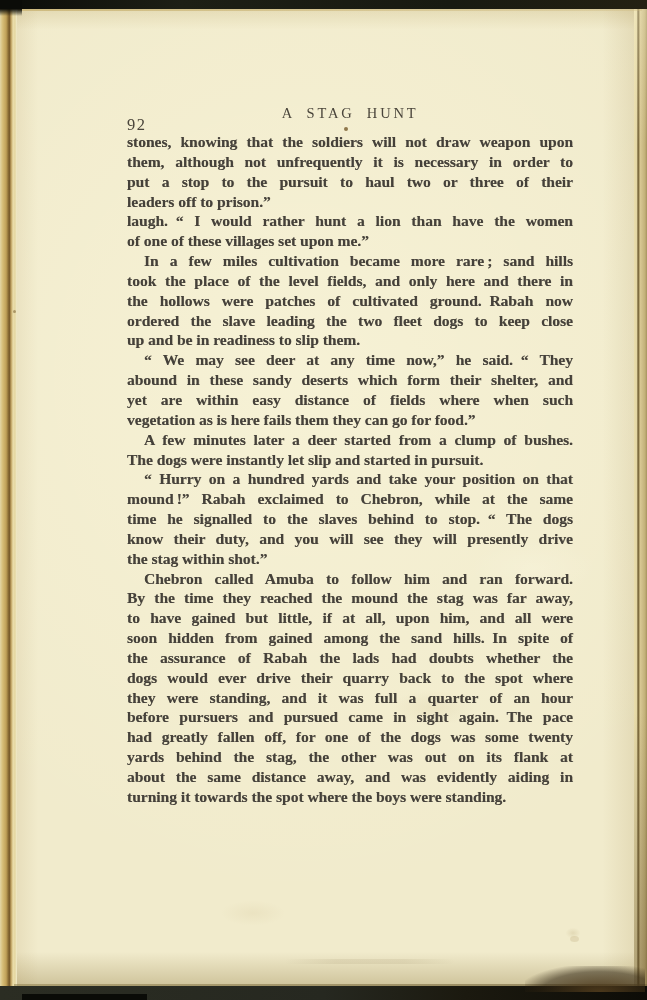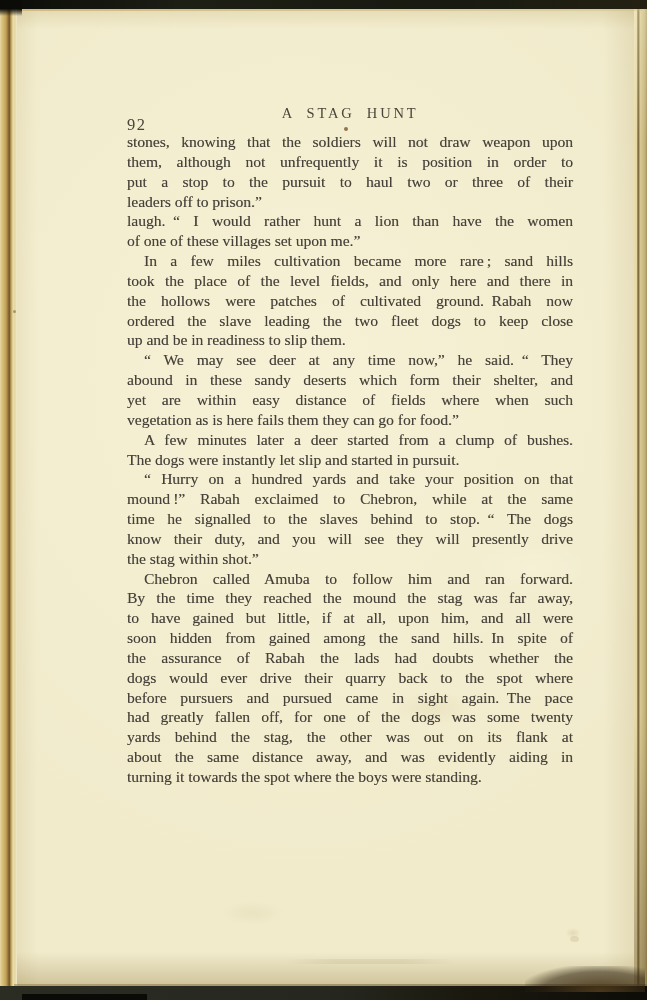--- a/index.html
+++ b/index.html
@@ -76,21 +76,21 @@
   .pagenum{position:absolute;left:0;top:12px;font-size:16.5px;letter-spacing:1.5px;}
   .running{position:absolute;left:0;right:0;top:2px;text-align:center;
     font-size:14.5px;letter-spacing:2.8px;word-spacing:6px;}
 
   
   .text{
     position:absolute;left:114px;top:124px;width:446px;
     color:#45413a;font-size:15.5px;
     text-shadow:0.3px 0.3px 0.6px rgba(69,63,51,0.45);
   }
-  .line{height:19.85px;line-height:19.85px;text-align:justify;text-align-last:justify;overflow:visible;}
+  .line{height:19.85px;line-height:19.85px;text-align:justify;text-align-last:justify;overflow:visible;font-weight:bold;}
   .line.last{text-align-last:left;}
   .line.indent{text-indent:17px;}
 
   
   .speck{position:absolute;border-radius:50%;}
   .speck-a{left:344px;top:127px;width:4px;height:4px;background:rgba(125,97,52,0.85);}
   .speck-b{left:13px;top:310px;width:3px;height:3px;background:rgba(120,95,50,0.55);}
   .speck-c{left:570px;top:936px;width:9px;height:6px;background:rgba(160,135,80,0.18);}
   .streak{position:absolute;left:285px;top:959px;width:170px;height:5px;
     background:linear-gradient(to right, transparent, rgba(120,100,60,0.10) 30%, rgba(120,100,60,0.10) 70%, transparent);}
@@ -100,21 +100,21 @@
 
 <div class="book">
 
   <div class="page">
     <div class="header">
       <span class="pagenum">92</span>
       <span class="running">A STAG HUNT</span>
     </div>
     <div class="text">
         <div class="line">stones, knowing that the soldiers will not draw weapon upon</div>
-        <div class="line">them, although not unfrequently it is position in order to</div>
+        <div class="line">them, although not unfrequently it is necessary in order to</div>
         <div class="line">put a stop to the pursuit to haul two or three of their</div>
         <div class="line last">leaders off to prison.”</div>
         <div class="line">laugh. “ I would rather hunt a lion than have the women</div>
         <div class="line last">of one of these villages set upon me.”</div>
         <div class="line indent">In a few miles cultivation became more rare ; sand hills</div>
         <div class="line">took the place of the level fields, and only here and there in</div>
         <div class="line">the hollows were patches of cultivated ground. Rabah now</div>
         <div class="line">ordered the slave leading the two fleet dogs to keep close</div>
         <div class="line last">up and be in readiness to slip them.</div>
         <div class="line indent">“ We may see deer at any time now,” he said. “ They</div>
@@ -127,20 +127,21 @@
         <div class="line">mound !” Rabah exclaimed to Chebron, while at the same</div>
         <div class="line">time he signalled to the slaves behind to stop. “ The dogs</div>
         <div class="line">know their duty, and you will see they will presently drive</div>
         <div class="line last">the stag within shot.”</div>
         <div class="line indent">Chebron called Amuba to follow him and ran forward.</div>
         <div class="line">By the time they reached the mound the stag was far away,</div>
         <div class="line">to have gained but little, if at all, upon him, and all were</div>
         <div class="line">soon hidden from gained among the sand hills. In spite of</div>
         <div class="line">the assurance of Rabah the lads had doubts whether the</div>
         <div class="line">dogs would ever drive their quarry back to the spot where</div>
+        <div class="line">they were standing, and it was full a quarter of an hour</div>
         <div class="line">before pursuers and pursued came in sight again. The pace</div>
         <div class="line">had greatly fallen off, for one of the dogs was some twenty</div>
         <div class="line">yards behind the stag, the other was out on its flank at</div>
         <div class="line">about the same distance away, and was evidently aiding in</div>
         <div class="line last">turning it towards the spot where the boys were standing.</div>
       </div>
   </div>
 
   <div class="gutter"></div>
   <div class="right-edges"></div>

